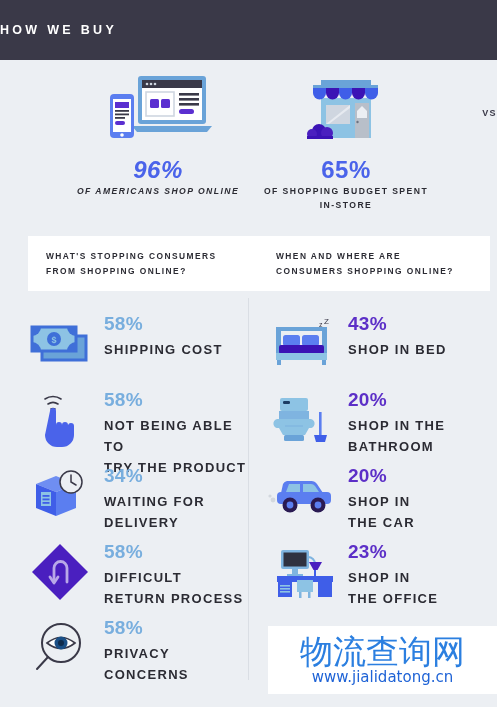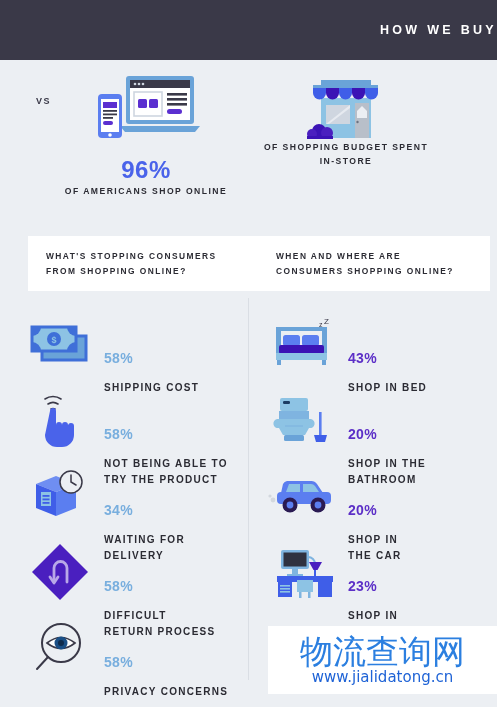--- a/index.html
+++ b/index.html
@@ -7,44 +7,44 @@
     width: 497px; height: 707px;
     background: #eceff3;
     font-family: "Liberation Sans", sans-serif;
     overflow: hidden;
   }
   .page { position: relative; width: 497px; height: 707px; background: #eceff3; }
 
   
   .header {
     height: 60px; background: #3a3948;
-    display: flex; align-items: center; justify-content: flex-end;
+    display: flex; align-items: center; justify-content: flex-start;
   }
   .header-title {
     color: #ffffff; font-size: 12.5px; font-weight: bold;
     letter-spacing: 3.3px;
   }
 
   
   .hero { position: relative; height: 160px; }
   .hero-col { position: absolute; top: 0; width: 180px; text-align: center; }
-  .hero-left { left: 56px; }
+  .hero-left { left: 68px; font-style: italic; }
   .hero-right { left: 256px; }
   .hero-art { height: 80px; display: flex; align-items: flex-end; justify-content: center; padding-top: 12px; }
   .hero-pct {
     font-size: 24px; font-weight: bold; color: #4a63ea;
     letter-spacing: .5px; margin-top: 16px;
   }
   .hero-label {
     font-size: 8.6px; font-weight: bold; color: #2b2b33;
     letter-spacing: 1.45px; line-height: 1.65; 
   }
   .vs {
-    position: absolute; left: 0; right: 0; top: 36px;
-    text-align: left; font-size: 9px; font-weight: bold;
+    position: absolute; left: 0; right: 0; top: 48px;
+    text-align: right; font-size: 9px; font-weight: bold;
     color: #3a3948; letter-spacing: 1.4px; margin-left: 36px;
   }
 
   
   .sections { position: relative; height: 58px; margin-top: 16px; }
   .sec-card {
     position: absolute; top: 0; background: #ffffff;
     padding: 13px 14px 13px 18px;
   }
   .sec-left  { left: 28px;  width: 244px; }
@@ -64,29 +64,28 @@
   .col-left  { padding-left: 22px; }
   .col-right { padding-left: 18px; }
 
   .row { display: flex; align-items: flex-start; height: 76px; }
   .row-art {
     width: 76px; min-width: 76px; height: 68px;
     display: flex; align-items: center; justify-content: center;
   }
   .row-text { padding-top: 4px; padding-left: 6px; }
   .row-pct {
-    font-size: 14px; font-weight: bold; letter-spacing: .3px;
+    font-size: 19px; font-weight: bold; letter-spacing: .3px;
     line-height: 1;
-    margin-top: 37px;
   }
   .pct-blue   { color: #78aede; }
   .pct-purple { color: #5c2fc7; }
   .row-label {
-    font-size: 10px; font-weight: bold; color: #2b2b33;
-    letter-spacing: 1.3px; line-height: 1.6; margin-top: 15px;
+    font-size: 13px; font-weight: bold; color: #2b2b33;
+    letter-spacing: 1.3px; line-height: 1.6; margin-top: 7px;
     white-space: pre-line;
   }
 
   
   .watermark {
     position: absolute; left: 268px; top: 626px;
     width: 229px; height: 68px; background: #ffffff;
     display: flex; flex-direction: column; align-items: center;
     justify-content: center; pointer-events: none;
   }
@@ -167,20 +166,21 @@
           <rect x="52" y="29" width="14" height="35" fill="#b8bfc9"></rect>
           <path d="M59 32 l5 5 v7 h-10 v-7 z" fill="#eceff3"></path>
           <circle cx="54.5" cy="48" r="1.2" fill="#6b7280"></circle>
 
           <circle cx="16" cy="57" r="7" fill="#3b13b5"></circle>
           <circle cx="24" cy="59" r="6" fill="#4a1fbf"></circle>
           <circle cx="9" cy="60" r="5" fill="#4a1fbf"></circle>
           <rect x="4" y="62" width="26" height="3" fill="#3b13b5"></rect>
         </svg>
       </div>
+      <div class="hero-pct">65%</div>
       <div class="hero-label">OF SHOPPING BUDGET
 SPENT IN-STORE</div>
     </div>
   </div>
 
   <div class="sections">
     <div class="sec-card sec-left">
       <div class="sec-text">WHAT'S STOPPING CONSUMERS
 FROM SHOPPING ONLINE?</div>
     </div>

